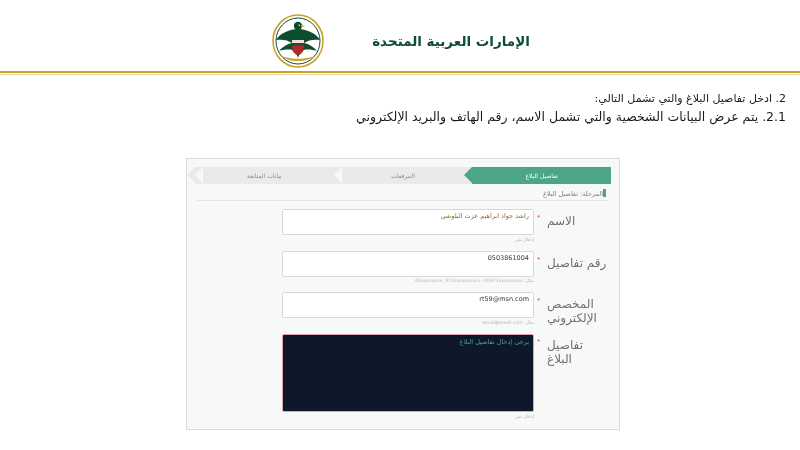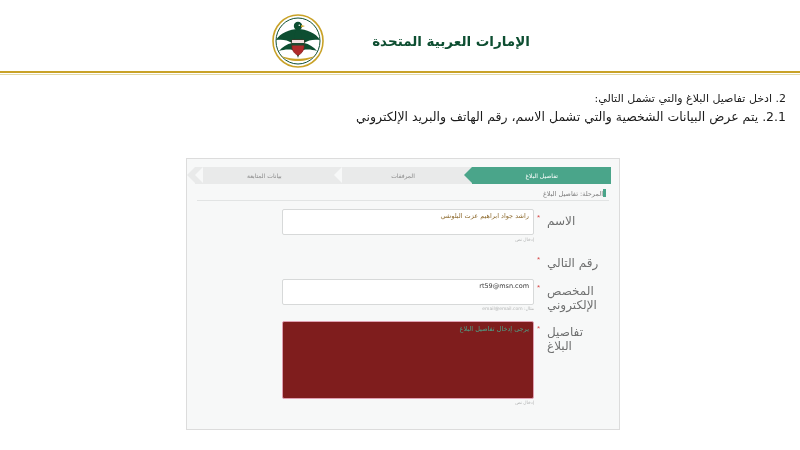--- a/index.html
+++ b/index.html
@@ -267,21 +267,21 @@
     color: #b3b5b5;
     text-align: right;
     margin-top: 1.5px;
     font-family: "DejaVu Sans", sans-serif;
     direction: rtl;
   }
   .ta {
     width: 100%;
     height: 78px;
     box-sizing: border-box;
-    background: #7f1d1d;
+    background: #0f172a;
     border: 1px solid #e0a0b2;
     border-radius: 2px;
     font-size: 6.5px;
     color: #4aa58a;
     font-family: "DejaVu Sans", sans-serif;
     text-align: right;
     padding: 3px 4px;
   }
   .ta-row .lbl { padding-top: 4px; }
   .ta-row .star { padding-top: 3px; }
@@ -357,22 +357,26 @@
     <div class="row">
       <div class="lbl">الاسم</div>
       <div class="star">*</div>
       <div class="field">
         <div class="inp name">راشد جواد ابراهيم عزت البلوشي</div>
         <div class="hint">إدخال نص</div>
       </div>
     </div>
 
     <div class="row">
-      <div class="lbl">رقم التالي</div>
+      <div class="lbl">رقم تفاصيل</div>
       <div class="star">*</div>
+      <div class="field">
+        <div class="inp">0503861004</div>
+        <div class="hint">مثال: 05xxxxxxxx، 971xxxxxxxxx+، 00971xxxxxxxxx</div>
+      </div>
     </div>
 
     <div class="row">
       <div class="lbl">المخصص الإلكتروني</div>
       <div class="star">*</div>
       <div class="field">
         <div class="inp">rt59@msn.com</div>
         <div class="hint">مثال: email@email.com</div>
       </div>
     </div>

